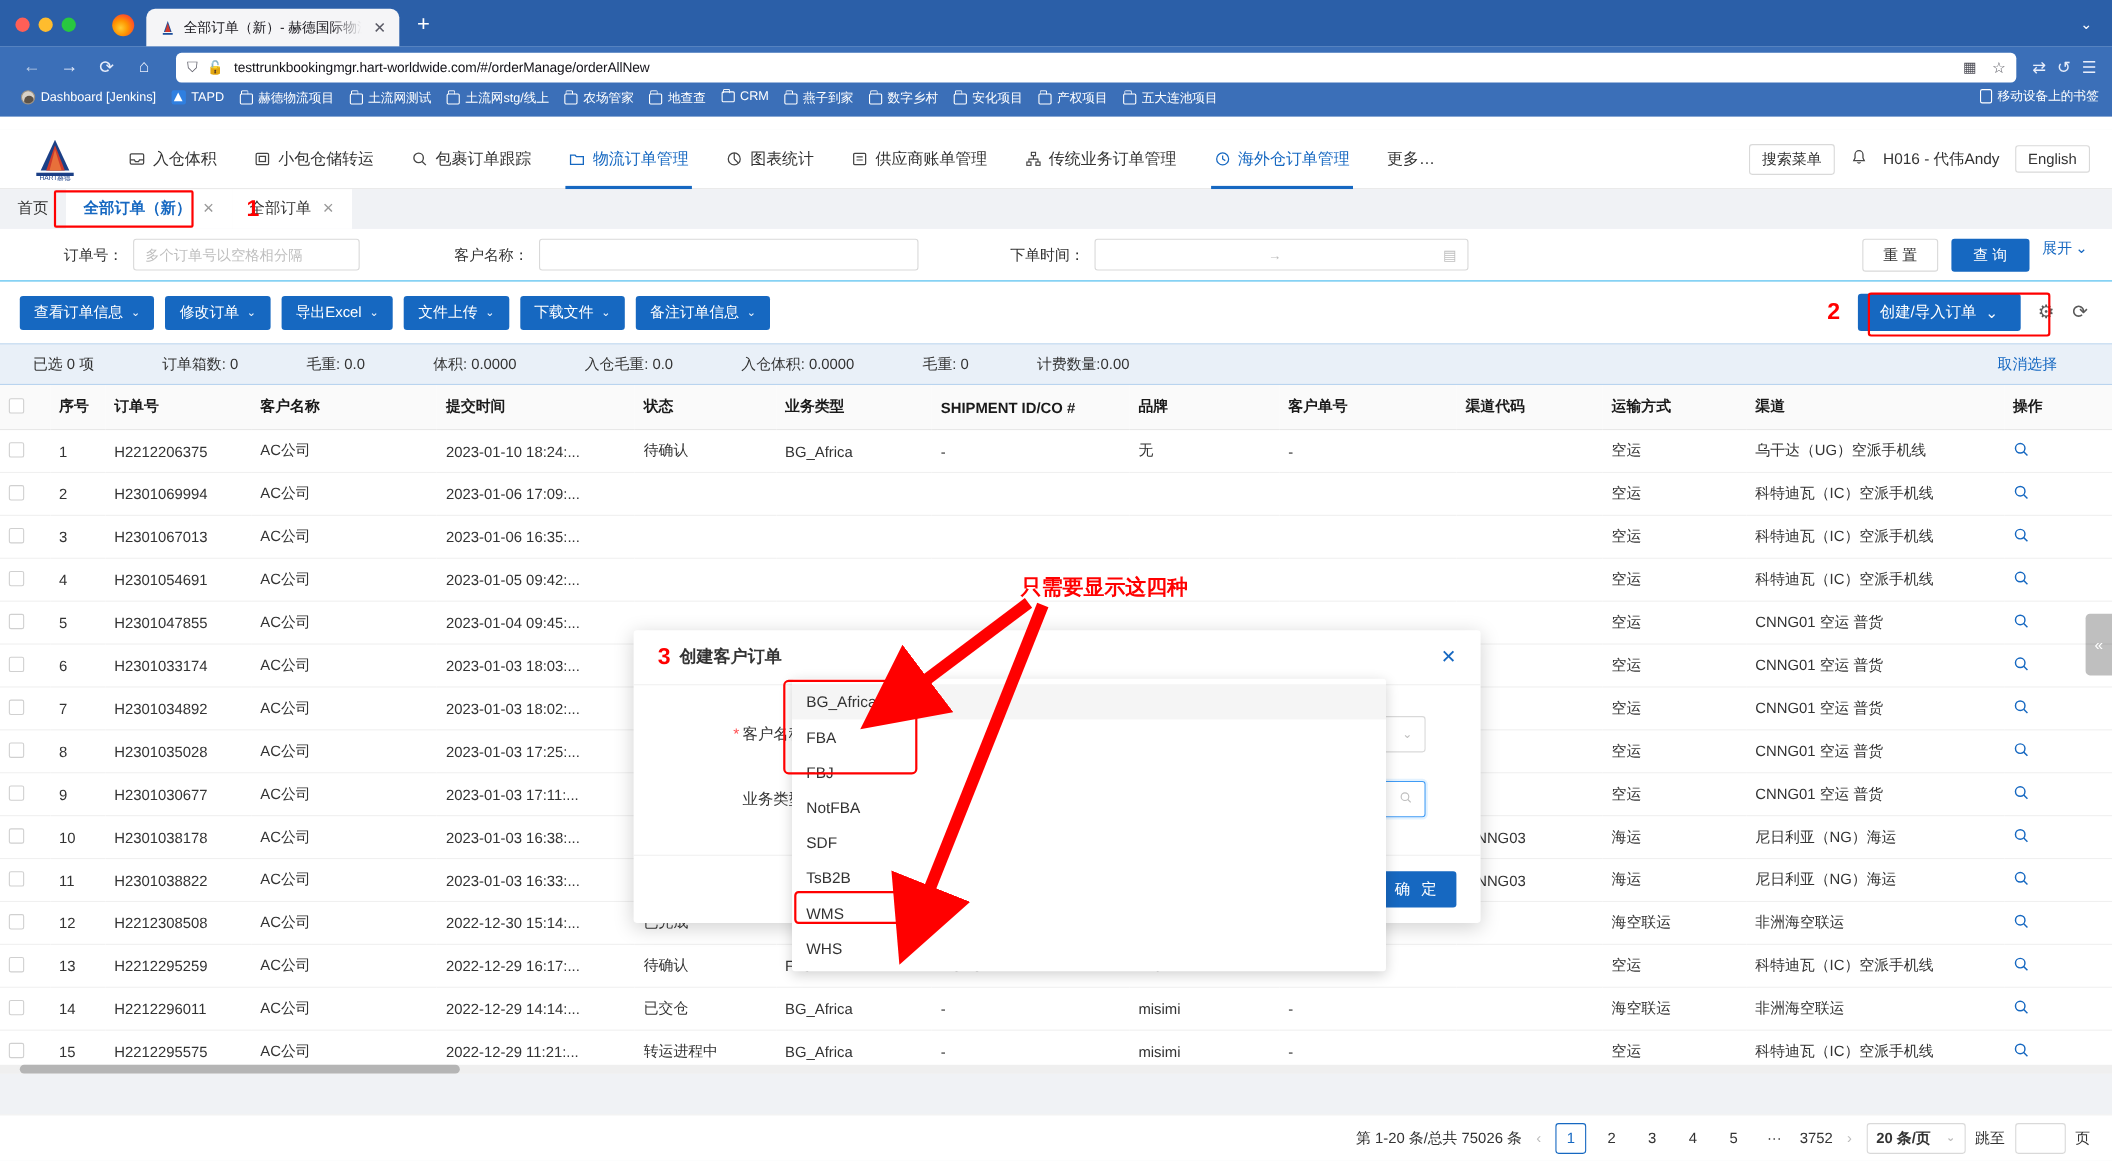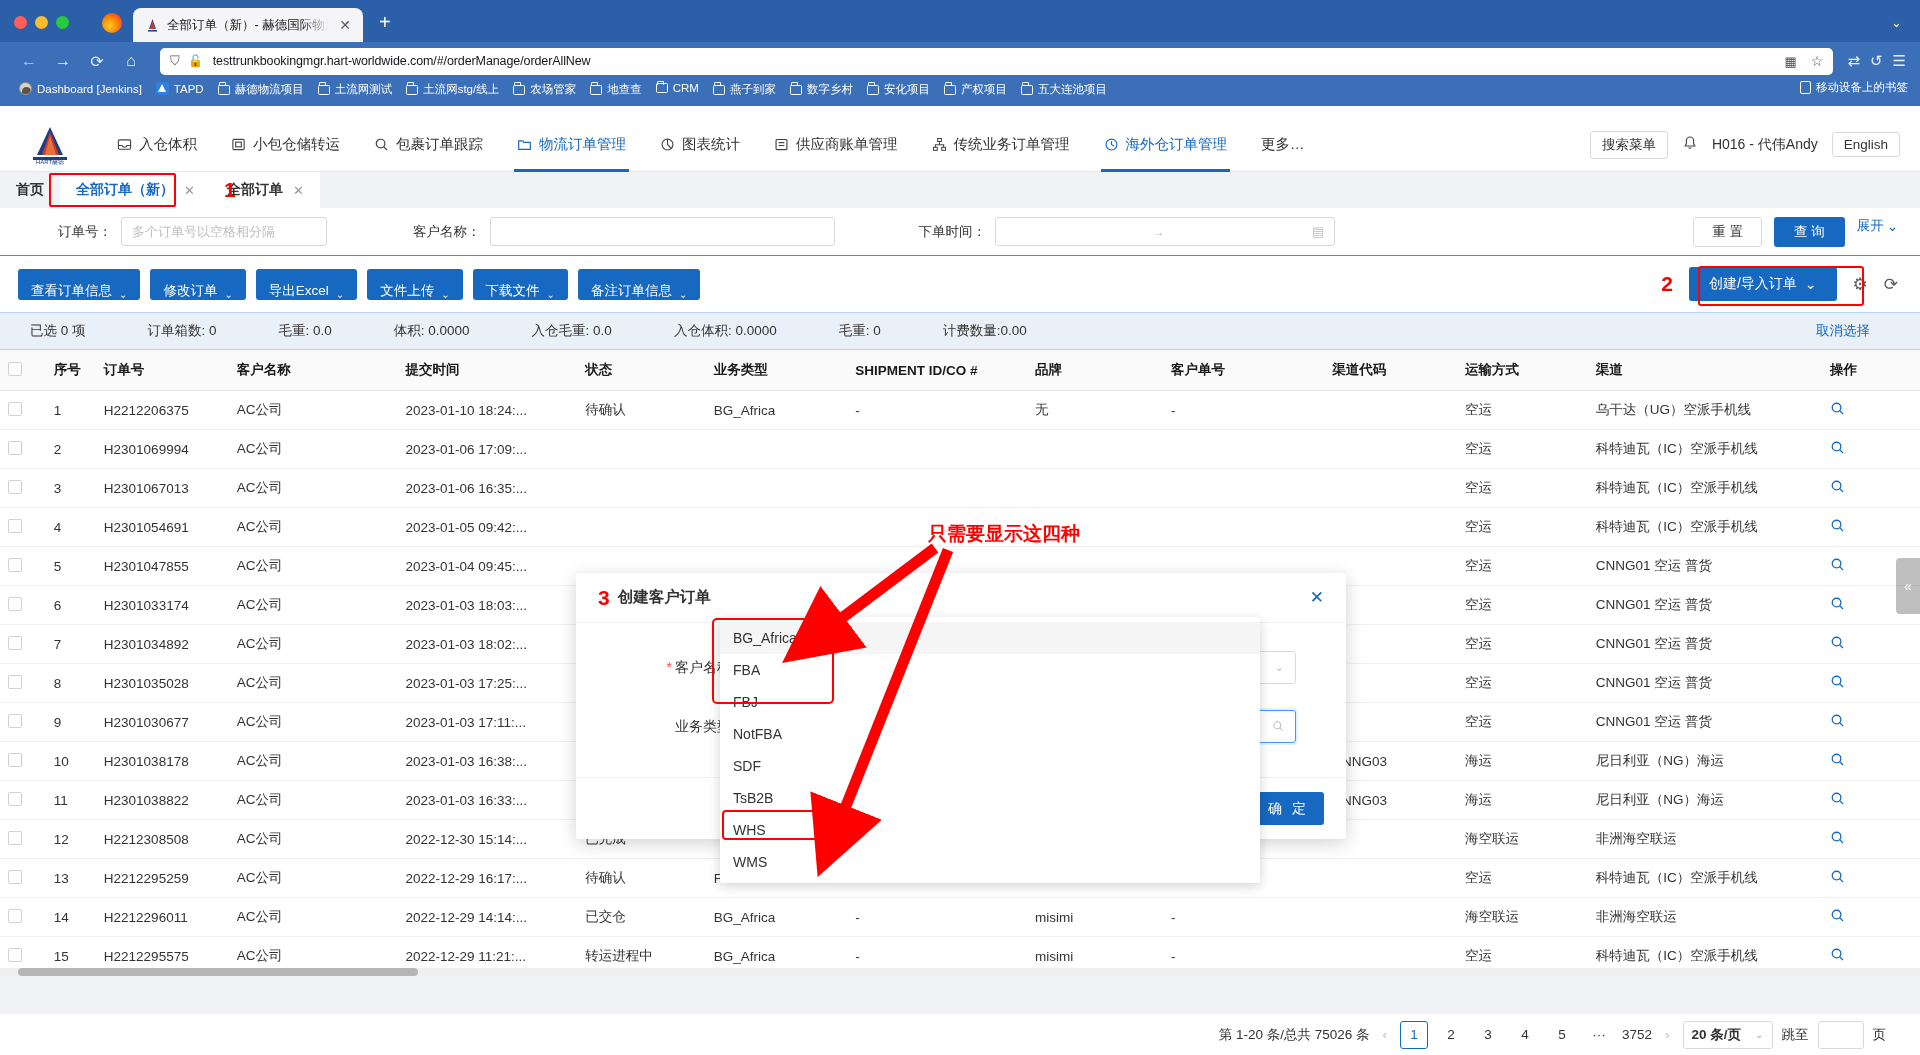--- a/index.html
+++ b/index.html
@@ -122,21 +122,21 @@
   }
   .bell { font-size: 15px; color: #444; }
   .user-name { font-size: 14px; color: #333; }
 
   .tabs-row {
     height: 36px; background: #f0f2f5; display: flex; align-items: stretch;
     padding-left: 0; position: relative;
   }
   .ptab {
     display: flex; align-items: center; gap: 10px; padding: 0 16px;
-    font-size: 14px; color: #333; background: transparent; position: relative; font-weight: bold;
+    font-size: 14px; color: #333; background: transparent; position: relative;
   }
   .ptab.home { background: transparent; }
   .ptab.active { background: #fff; color: #1668c1; font-weight: 600; }
   .ptab.plain { background: #fff; }
   .ptab .x { color: #999; font-size: 13px; }
   .tab-hl {
     position: absolute; left: 49px; top: 1px; width: 127px; height: 34px;
     border: 2.5px solid #ff0000; border-radius: 2px; pointer-events: none;
   }
   .ann { position: absolute; color: #ff0000; font-weight: 700; font-family: "Liberation Sans", sans-serif; }
@@ -162,21 +162,21 @@
     border-radius: 3px; font-size: 13.5px; display:flex;align-items:center;
   }
   .expand { font-size: 13.5px; color: #1668c1; display: flex; align-items: center; gap: 3px; }
 
   .toolbar {
     background: #fff; height: 56px; display: flex; align-items: center; padding: 0 18px; gap: 10px;
     position: relative;
   }
   .tbtn {
     height: 31px; background: #1668c1; color: #fff; border-radius: 3px;
-    display: flex; align-items: flex-end; gap: 7px; padding: 0 13px; font-size: 13.5px;
+    display: flex; align-items: center; gap: 7px; padding: 0 13px; font-size: 13.5px;
   }
   .tbtn .cv { font-size: 10px; opacity: .95; }
   .toolbar-right { margin-left: auto; display: flex; align-items: center; gap: 16px; padding-right: 4px; }
   .create-btn {
     height: 34px; background: #1668c1; color: #fff; border-radius: 3px;
     display: flex; align-items: center; gap: 8px; padding: 0 20px; font-size: 14px;
   }
   .create-hl {
     position: absolute; right: 56px; top: 10px; width: 166px; height: 40px;
     border: 2.5px solid #ff0000; border-radius: 3px; pointer-events: none;
@@ -212,21 +212,21 @@
   .collapse-handle {
     position: absolute; right: 0; top: 440px; width: 24px; height: 56px;
     background: rgba(0,0,0,0.25); border-radius: 4px 0 0 4px; color: #fff;
     display: flex; align-items: center; justify-content: center; font-size: 14px;
   }
 
   
   .pagination {
     position: absolute; left: 0; bottom: 0; width: 1920px; height: 42px; background: #fff;
     display: flex; align-items: center; justify-content: flex-end; gap: 9px;
-    padding-right: 34px; font-size: 13.5px; color: #333; border-top: 1px solid #f0f0f0;
+    padding-right: 20px; font-size: 13.5px; color: #333; border-top: 1px solid #f0f0f0;
   }
   .pg-num {
     min-width: 28px; height: 28px; display: flex; align-items: center; justify-content: center;
     border-radius: 3px; color: #333;
   }
   .pg-num.cur { border: 1px solid #1668c1; color: #1668c1; }
   .pg-arrow { color: #bbb; padding: 0 4px; }
   .pg-sel {
     height: 28px; border: 1px solid #d9d9d9; border-radius: 3px; padding: 0 8px;
     display: flex; align-items: center; gap: 14px; color:#333;font-weight:bold;
@@ -982,22 +982,22 @@
       </div>
     </div>
 
     <div class="dropdown" style="left:720px; top:499px;">
       <div class="dd-item hover">BG_Africa</div>
       <div class="dd-item">FBA</div>
       <div class="dd-item">FBJ</div>
       <div class="dd-item">NotFBA</div>
       <div class="dd-item">SDF</div>
       <div class="dd-item">TsB2B</div>
+      <div class="dd-item">WMS</div>
       <div class="dd-item">WHS</div>
-      <div class="dd-item">WMS</div>
     </div>
     <div class="dd-hl" style="left:712px; top:500px; width:122px; height:86px;"></div>
     <div class="dd-hl2" style="left:722px; top:692px; width:100px; height:30px;"></div>
     <div class="ann-note" style="left:928px; top:403px;">只需要显示这四种</div>
 
     <svg class="arrows">
       <defs>
         <marker id="ah" markerWidth="7" markerHeight="7" refX="2" refY="3.5" orient="auto">
           <polygon points="0,0 7,3.5 0,7" fill="#ff0000"></polygon>
         </marker>

